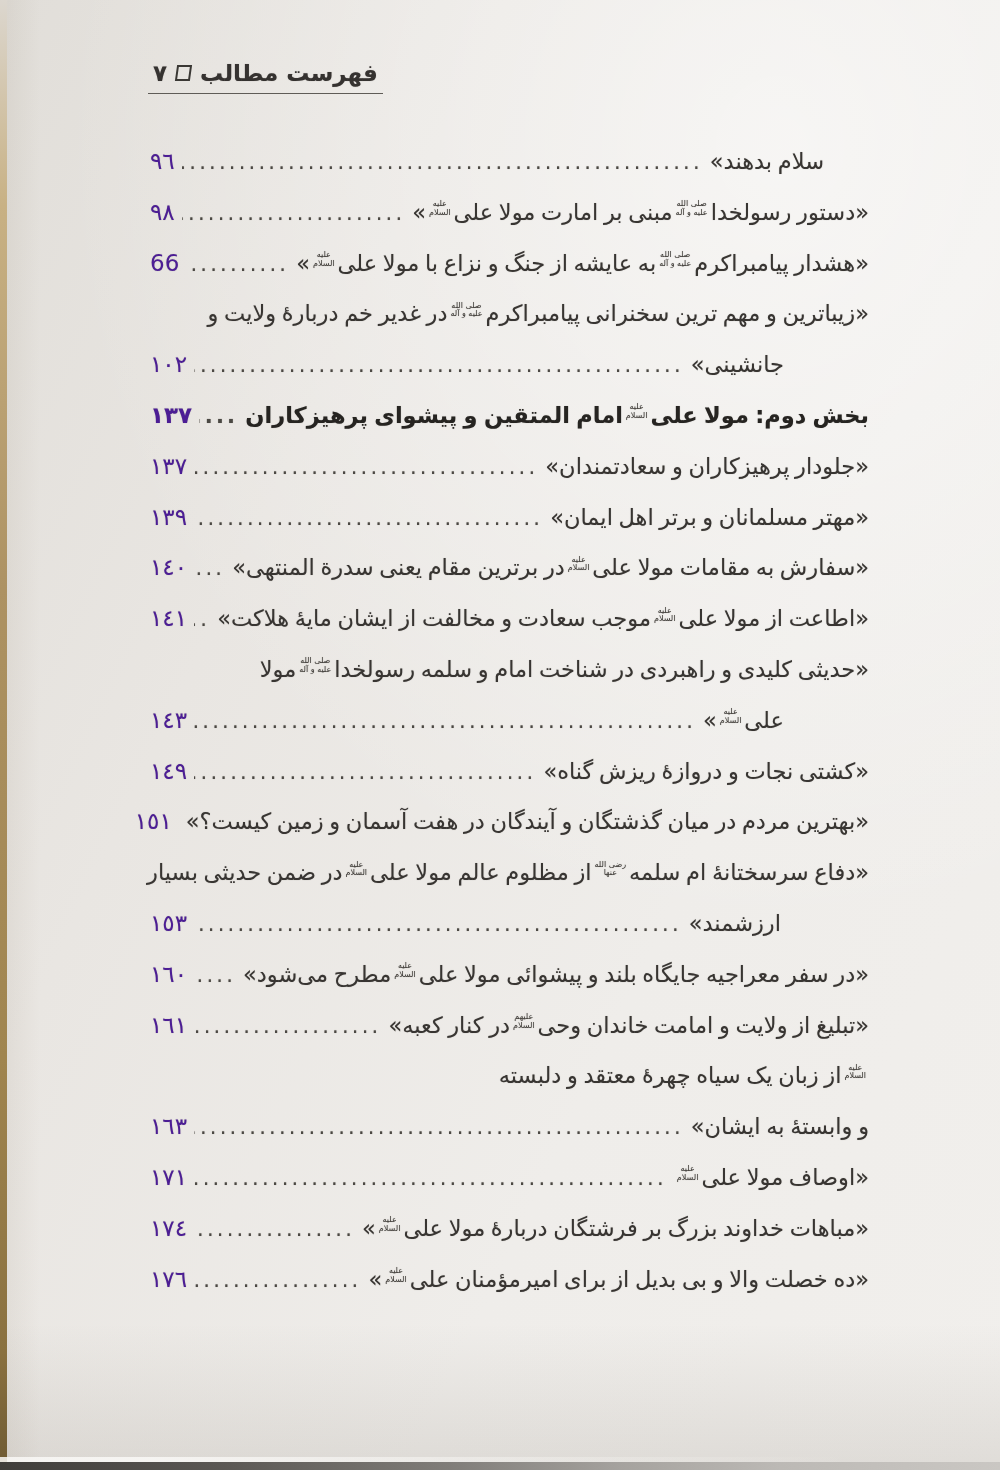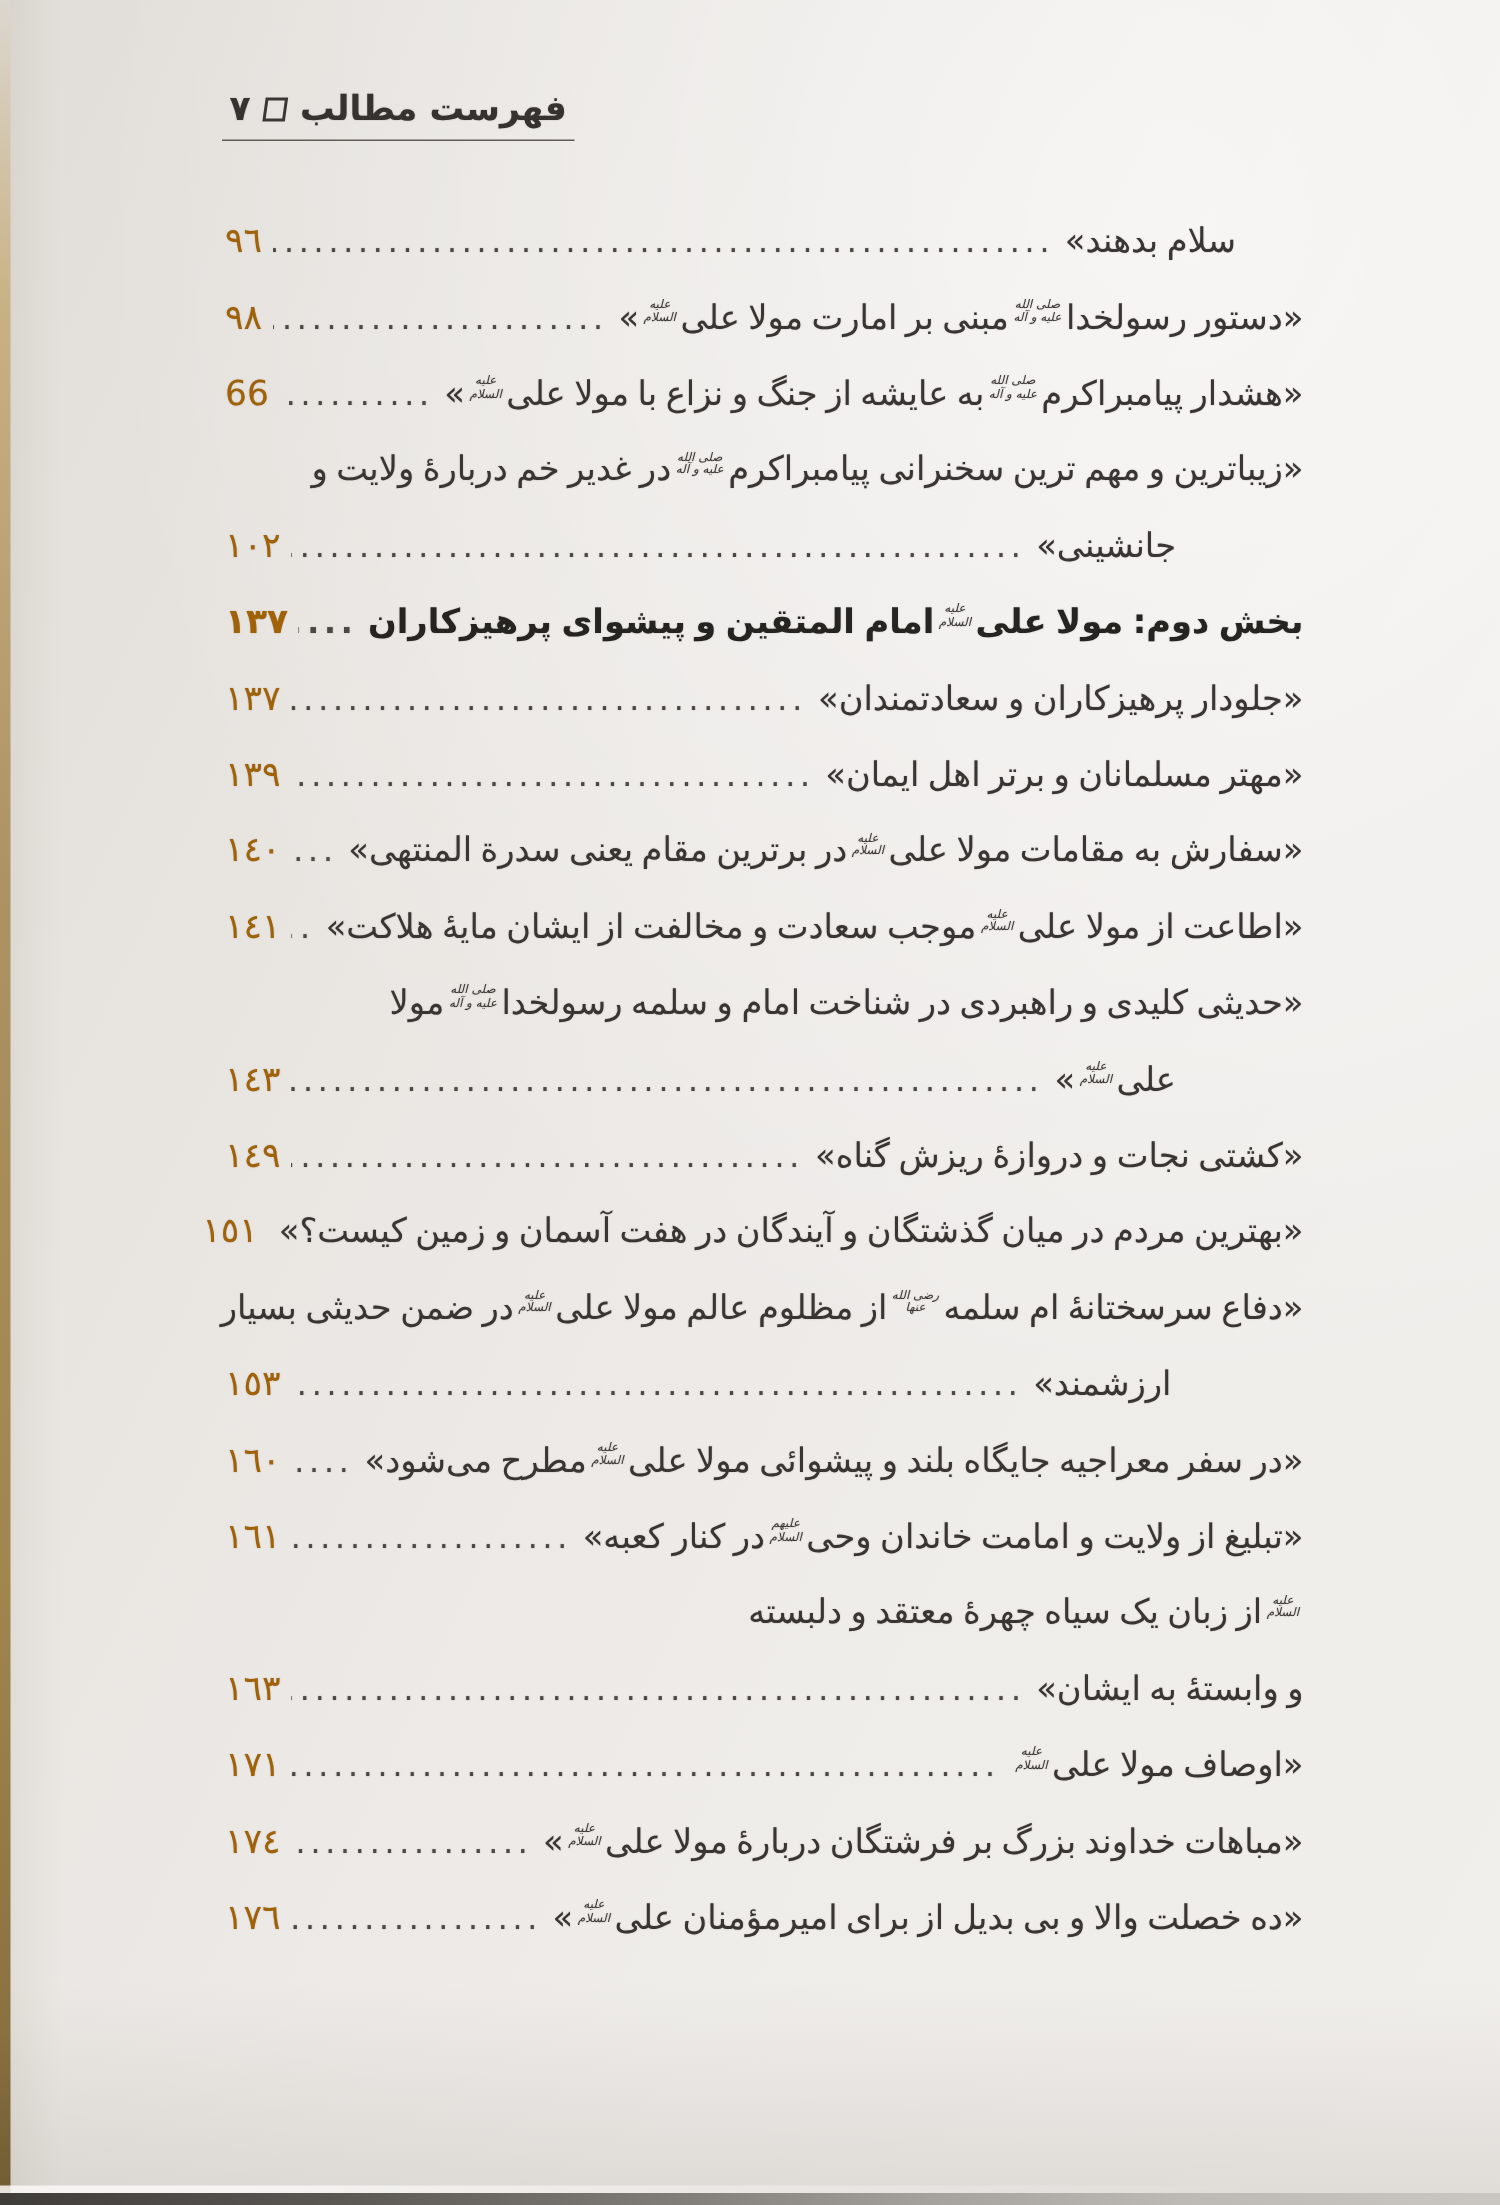--- a/index.html
+++ b/index.html
@@ -51,28 +51,28 @@
   .row.bold{font-weight:bold;color:#262421;}
   .title{flex:0 0 auto;}
   .leader{
     flex:1 1 0;min-width:0;overflow:hidden;
     margin:0 7px;
   }
   .leader::after{
     content:"..................................................................................................................";
     font-size:21px;letter-spacing:3.2px;color:#4b4843;
   }
-  .pnum{flex:0 0 auto;font-size:23px;color:#a16207;}
+  .pnum{flex:0 0 auto;font-size:23px;color:#4c1d95;}
   .honorific{
     display:inline-block;vertical-align:5px;
     font-size:8px;line-height:1.08;text-align:center;
     margin:0 3px;color:#3f3c38;font-weight:normal;
     letter-spacing:0;word-spacing:0;white-space:nowrap;
   }
-  .honorific div{line-height:1.08;font-style:italic;}
+  .honorific div{line-height:1.08;}
 </style>
 </head>
 <body>
 
 <div class="left-edge"></div>
 <div class="bottom-light-band"></div>
 <div class="bottom-edge"></div>
 
 <div class="page-header">
   <span>فهرست مطالب</span>

